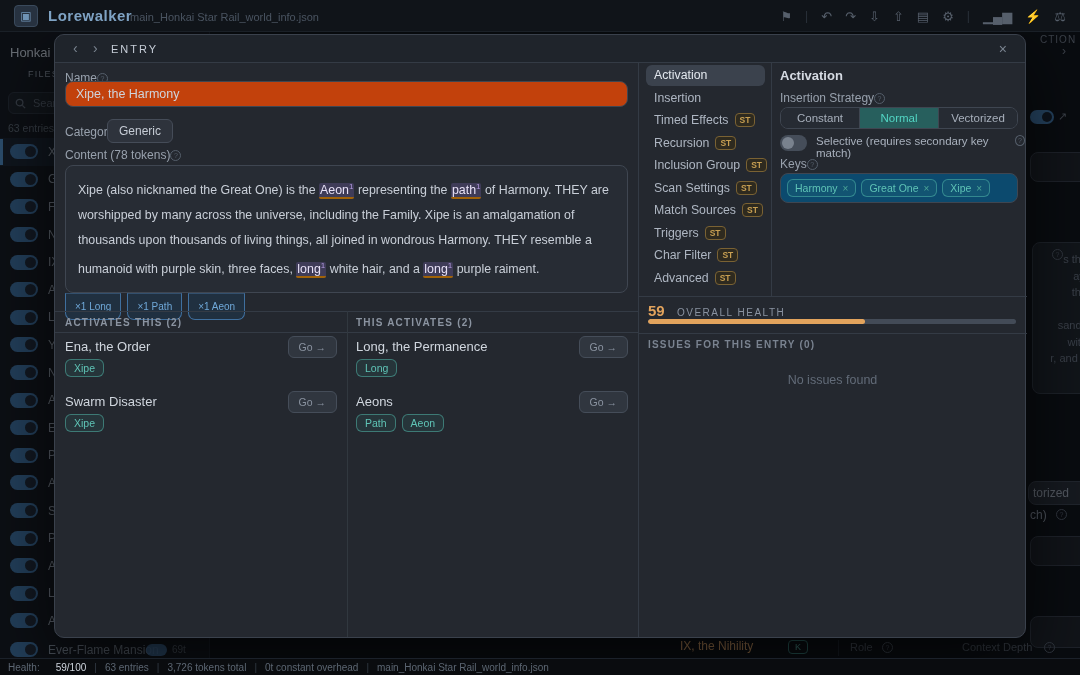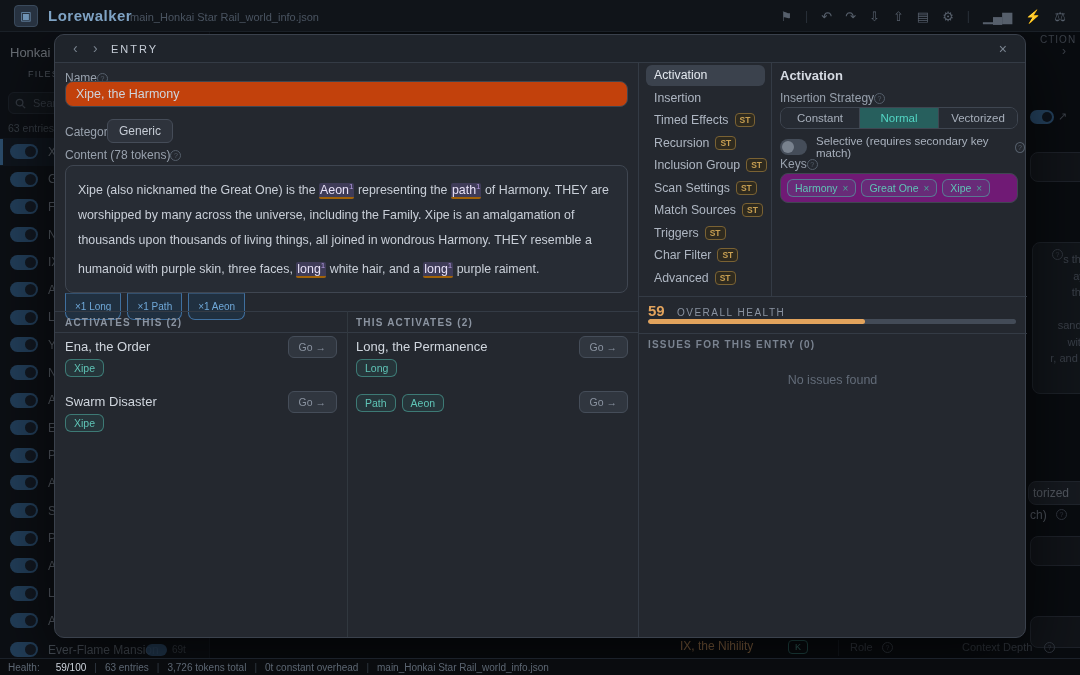--- a/index.html
+++ b/index.html
@@ -89,25 +89,25 @@
   .vdiv-nav{position:absolute;left:716px;top:28px;height:233px;width:1px;background:#343b45;}
   .nav-item{position:relative;margin:2px 6px 0 8px;height:20.5px;border-radius:6px;display:flex;align-items:center;padding:0 8px;gap:6px;font-size:12.3px;color:#aeb6c2;cursor:pointer;white-space:nowrap;}
   .nav-item.sel{background:#3b424d;color:#e3e8ee;}
   .stb{padding:1px 4px;border:1px solid #7a6233;background:#2e2a1f;border-radius:4px;color:#c79f52;font-size:8.5px;font-weight:bold;}
 
   .act-head{position:absolute;left:725px;top:33px;font-size:13px;font-weight:bold;color:#d6dbe3;}
   .seg{position:absolute;left:725px;top:72px;width:238px;height:22px;border:1px solid #3f4651;border-radius:8px;display:flex;overflow:hidden;}
   .seg .cell{flex:1;display:flex;align-items:center;justify-content:center;font-size:11.5px;color:#a7afbb;background:#262b33;border-right:1px solid #3f4651;cursor:pointer;}
   .seg .cell:last-child{border-right:none;}
   .seg .cell.sel{background:#275f5d;color:#52d6c4;}
-  .sel-row{position:absolute;left:725px;top:100px;display:flex;align-items:center;gap:9px;}
+  .sel-row{position:absolute;left:725px;top:100px;display:flex;gap:9px;}
   .tgl-off{width:30px;height:16px;border-radius:8px;background:#454d59;position:relative;cursor:pointer;}
   .tgl-off::after{content:"";position:absolute;left:2px;top:2px;width:12px;height:12px;border-radius:50%;background:#79828e;}
   .sel-lbl{font-size:11.5px;color:#a8b0bc;}
-  .keys-box{position:absolute;left:725px;top:138px;width:238px;height:30px;background:#701a75;border:1px solid #3f4651;border-radius:8px;display:flex;align-items:center;gap:5px;padding:0 6px;}
+  .keys-box{position:absolute;left:725px;top:138px;width:238px;height:30px;background:#0c4a6e;border:1px solid #3f4651;border-radius:8px;display:flex;align-items:center;gap:5px;padding:0 6px;}
   .keychip{display:flex;align-items:center;gap:5px;padding:2px 7px;border:1px solid rgba(80,180,168,.55);background:rgba(60,150,140,.14);border-radius:6px;color:#5fc4b6;font-size:10.5px;}
   .keychip .x{cursor:pointer;font-size:10px;color:#4ba597;}
 
   .hscore{position:absolute;left:593px;top:267px;font-size:15px;font-weight:bold;color:#e2a35c;}
   .hlabel{position:absolute;left:622px;top:272px;font-size:10px;letter-spacing:1.5px;color:#8a93a1;}
   .hbar{position:absolute;left:593px;top:284px;width:368px;height:5px;border-radius:3px;background:#434b57;overflow:hidden;}
   .hbar .fill{height:100%;border-radius:3px;background:#e2a35c;}
   .iss-title{position:absolute;left:593px;top:304px;font-size:10px;letter-spacing:1.2px;color:#7a8390;font-weight:bold;}
   .iss-empty{position:absolute;left:583px;top:338px;width:389px;text-align:center;font-size:12.5px;color:#626b78;}
 </style>
@@ -314,20 +314,21 @@
       </div>
     <div class="pcol" style="left:301px;" id="this-act-items">
         <div class="prow">
           <div class="ptitle">Long, the Permanence</div>
           <button class="go-btn">Go →</button>
           <div class="ptags">
             <span class="tag">Long</span>
           </div>
         </div>
         <div class="prow">
+          <div class="ptitle">Aeons</div>
           <button class="go-btn">Go →</button>
           <div class="ptags">
             <span class="tag">Path</span>
             <span class="tag">Aeon</span>
           </div>
         </div>
       </div>
 
     <div class="nav-col" id="nav-list">
         <div class="nav-item sel">

